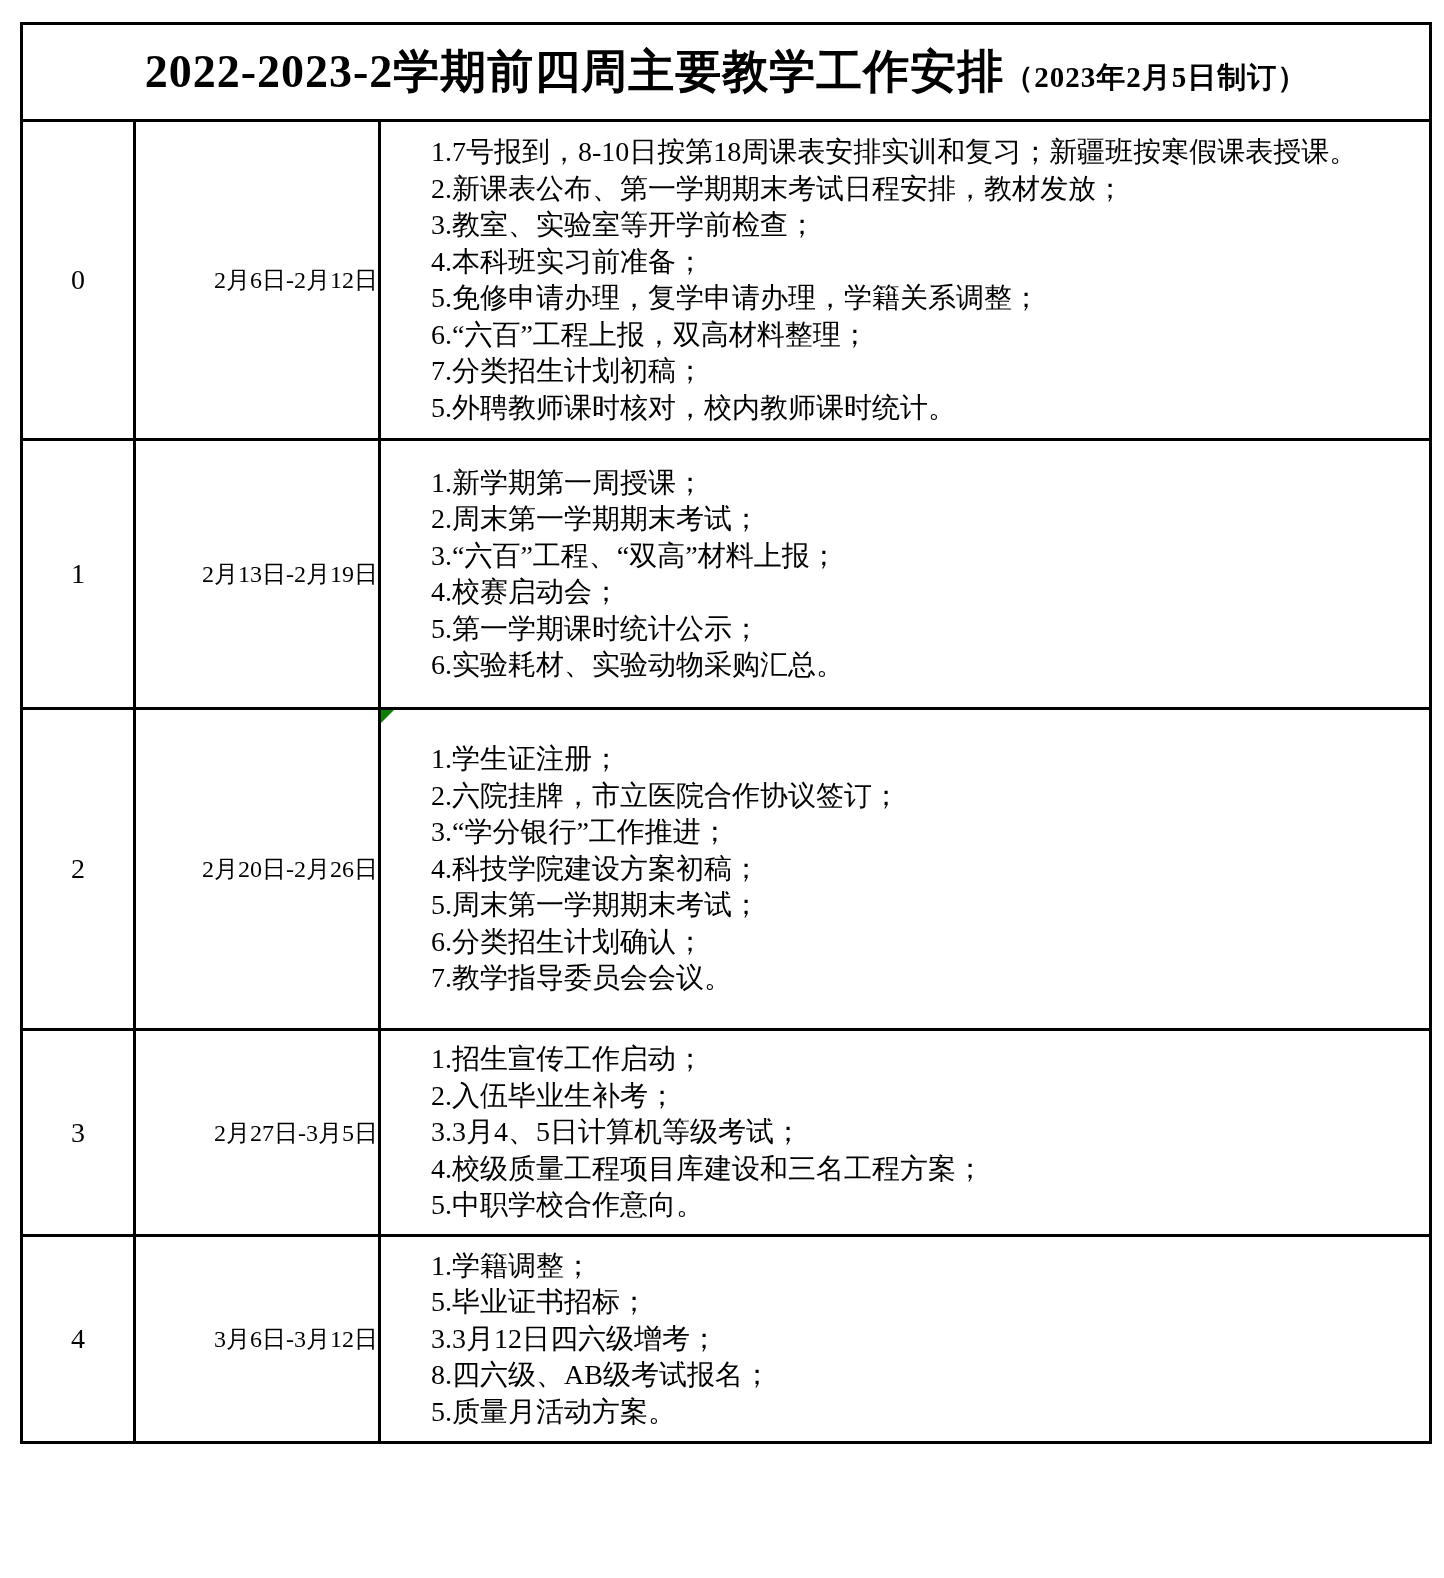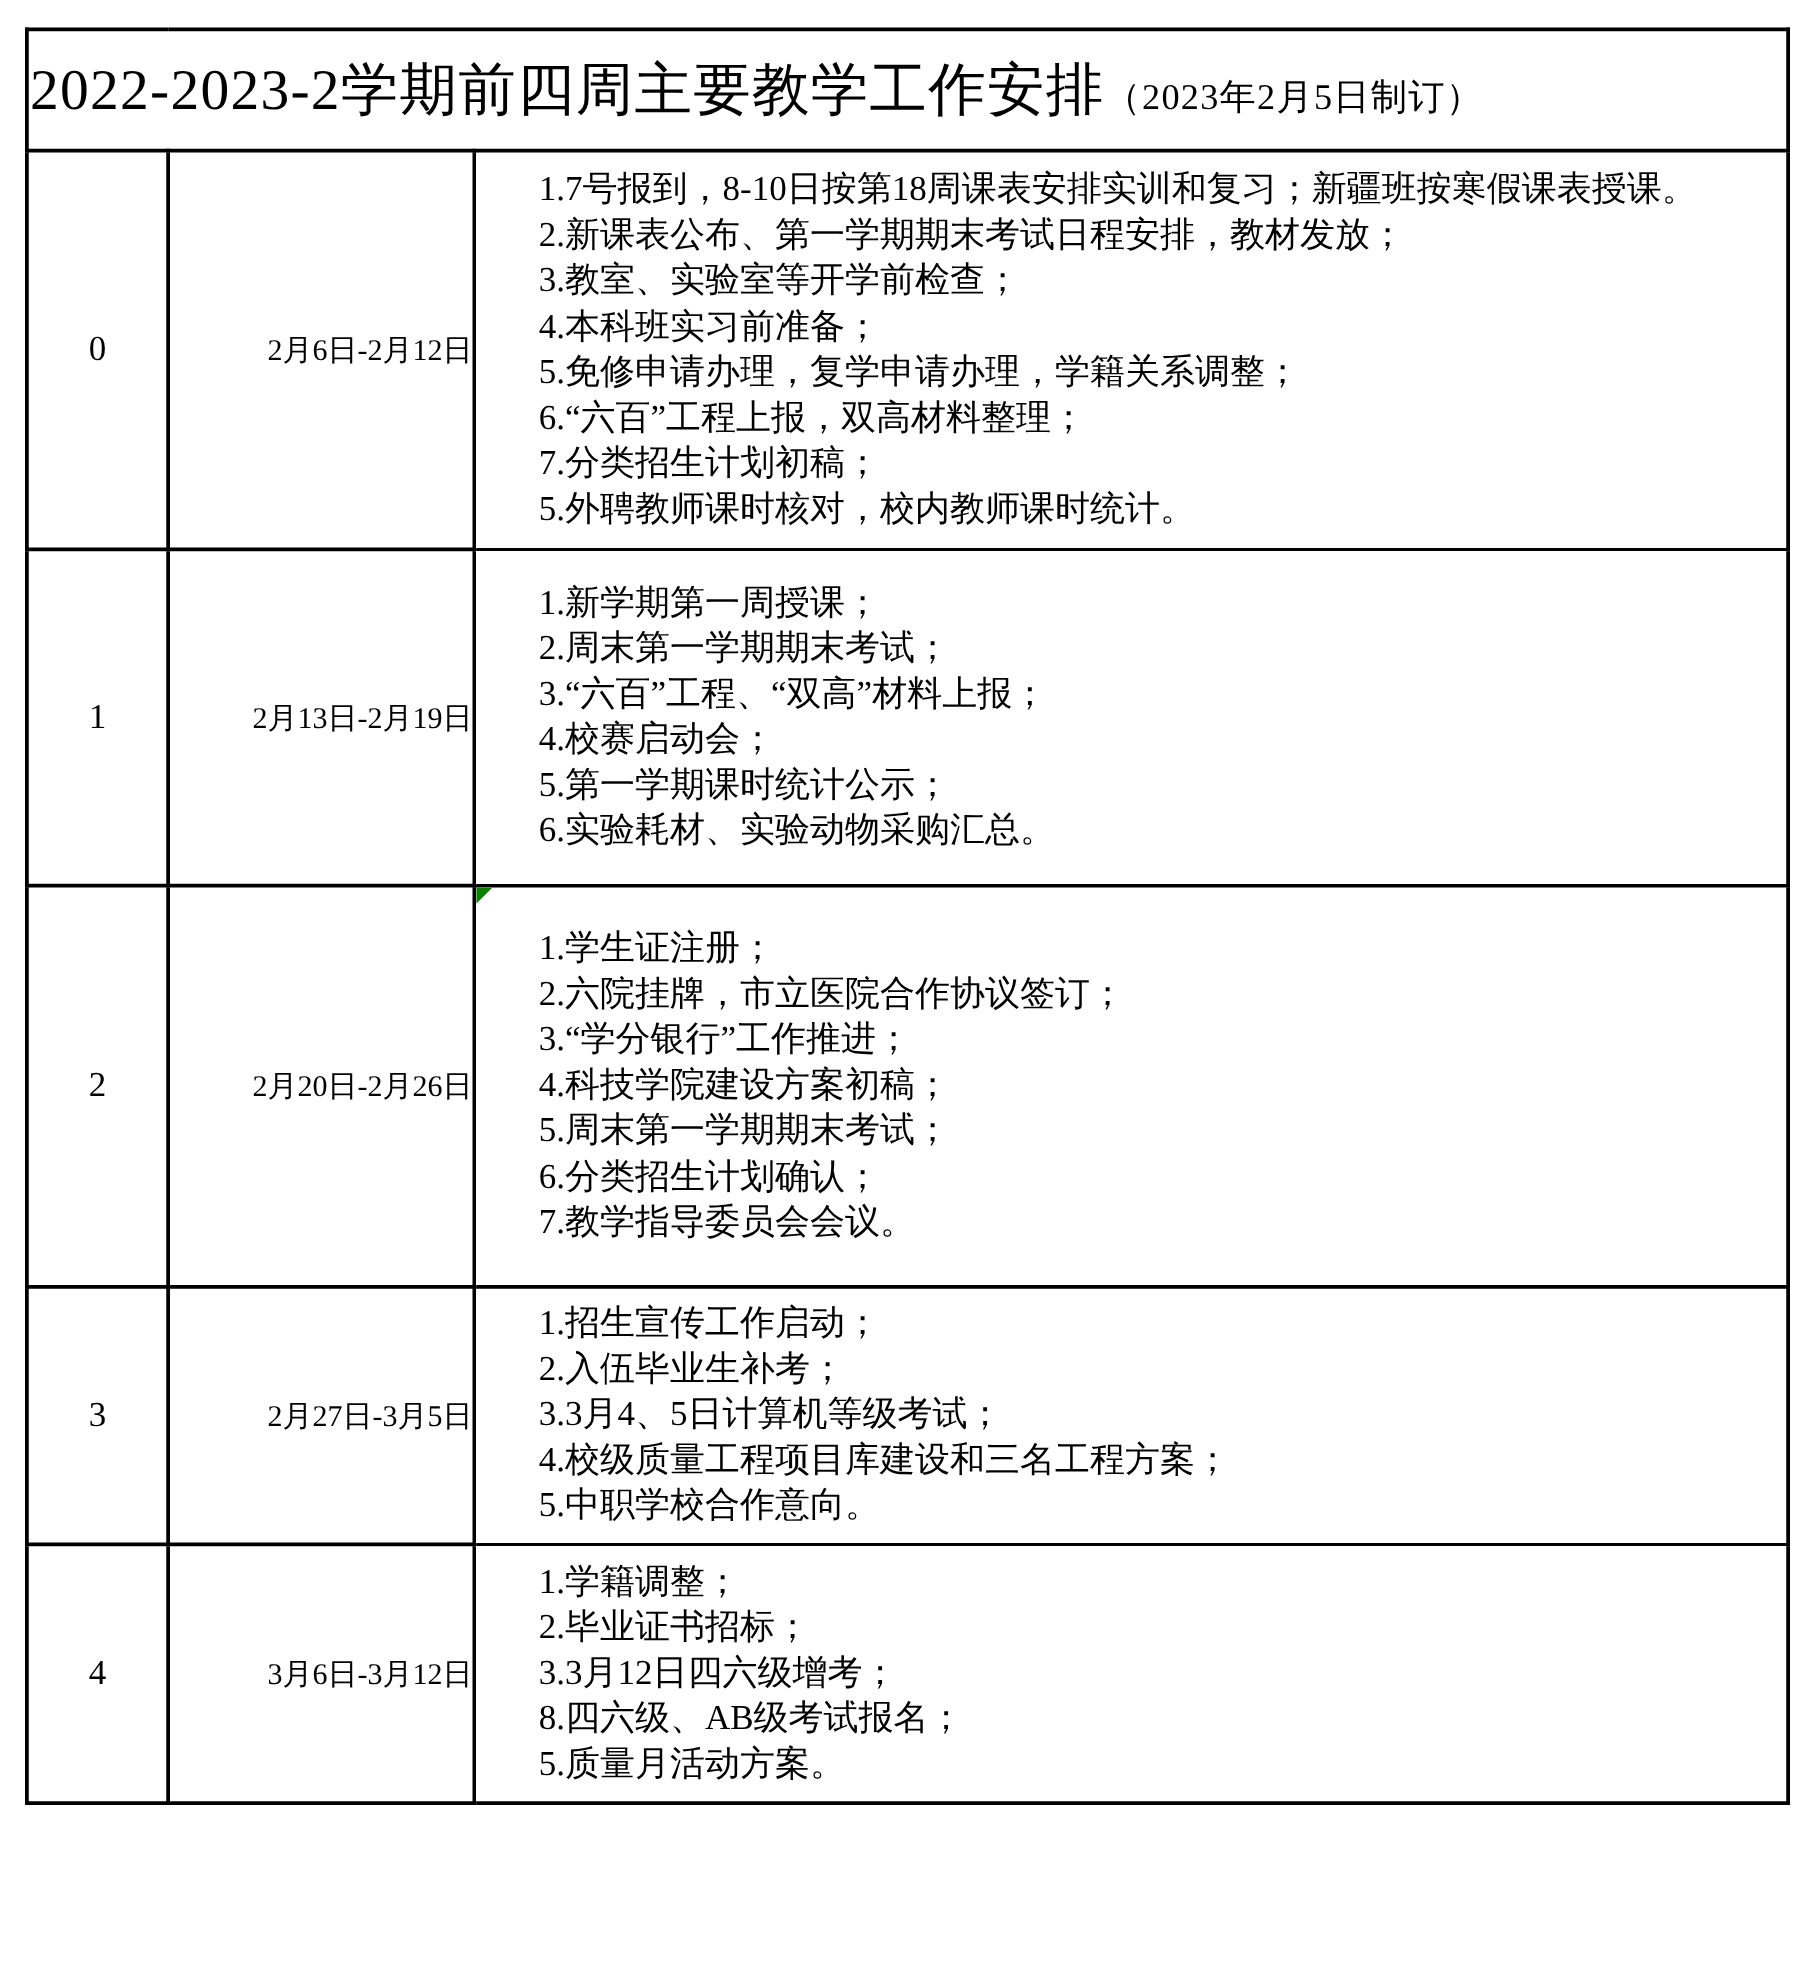--- a/index.html
+++ b/index.html
@@ -20,21 +20,22 @@
     table-layout: fixed;
   }
   table.schedule td, table.schedule th {
     border: 3px solid #000000;
     background: #ffffff;
     vertical-align: middle;
     overflow: hidden;
   }
   .title-cell {
     height: 92px;
-    font-weight: normal;
+    text-align: center;
+    font-weight: bold;
     white-space: nowrap;
   }
   .title-main { font-size: 46px; letter-spacing: 1px; }
   .title-sub  { font-size: 29px; letter-spacing: 1px; }
   .header-row th {
     height: 84px;
     font-size: 33px;
     font-weight: bold;
     text-align: center;
     letter-spacing: 2px;
@@ -135,21 +136,21 @@
             <div class="work-item">3.3月4、5日计算机等级考试；</div>
             <div class="work-item">4.校级质量工程项目库建设和三名工程方案；</div>
             <div class="work-item">5.中职学校合作意向。</div>
           </td>
         </tr>
         <tr style="height: 207px;">
           <td class="week-cell">4</td>
           <td class="date-cell">3月6日-3月12日</td>
           <td class="work-cell">
             <div class="work-item">1.学籍调整；</div>
-            <div class="work-item">2.毕业证书招标；</div>
+            <div class="work-item">5.毕业证书招标；</div>
             <div class="work-item">3.3月12日四六级增考；</div>
             <div class="work-item">8.四六级、AB级考试报名；</div>
             <div class="work-item">5.质量月活动方案。</div>
           </td>
         </tr>
       </tbody>
   </table>
 </div>
 
 </body></html>

